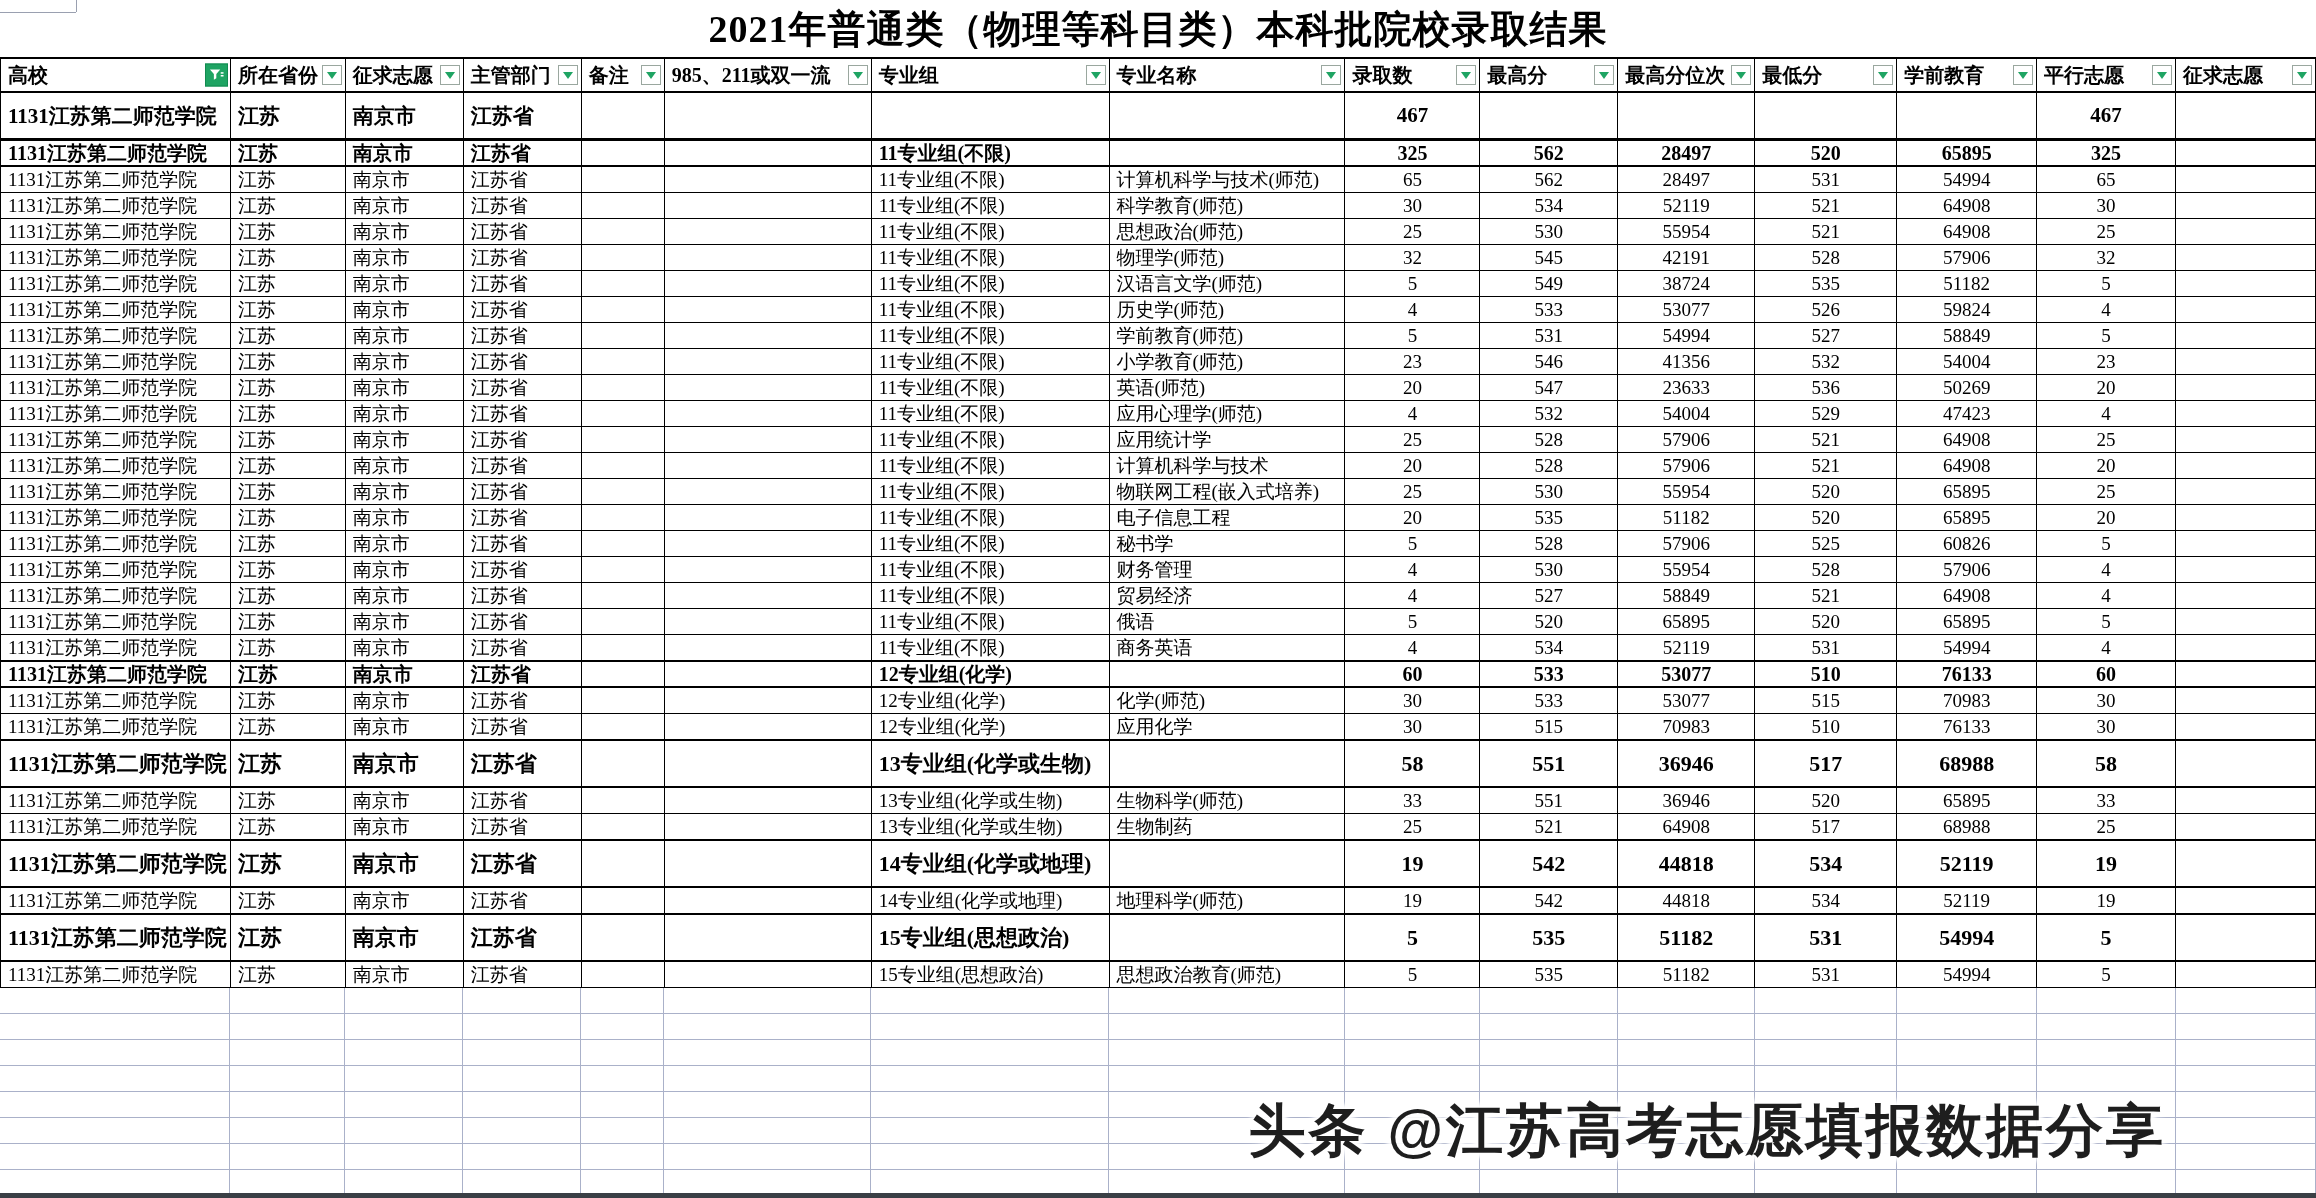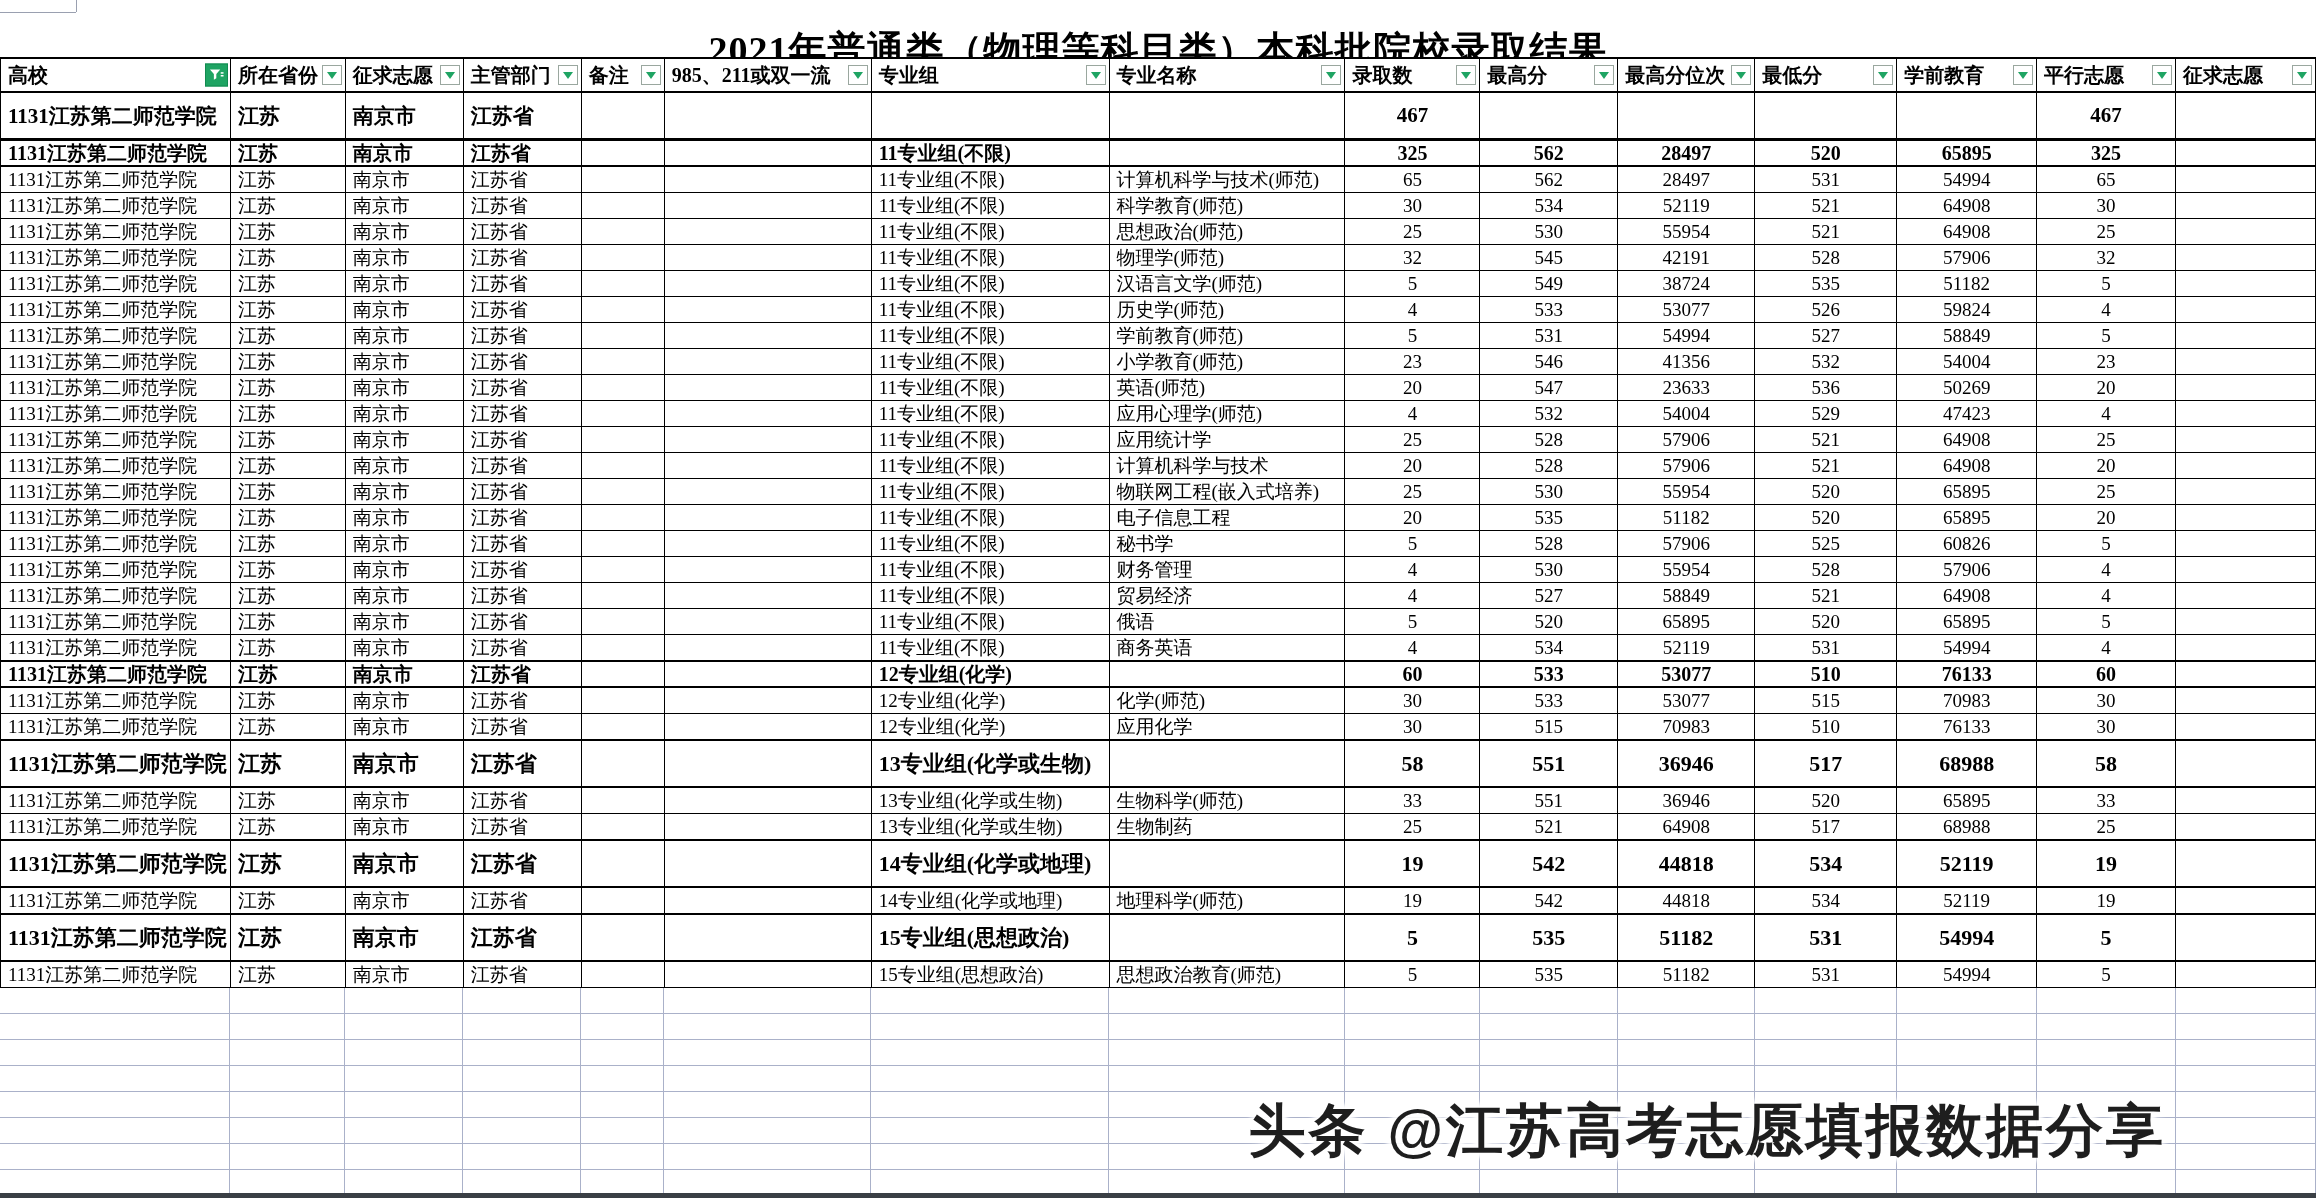--- a/index.html
+++ b/index.html
@@ -6,21 +6,21 @@
   body{
     width:2316px;height:1198px;position:relative;overflow:hidden;
     background:#ffffff;
     font-family:"Liberation Serif","DejaVu Serif",serif;
     color:#000;
   }
   
   .title-band{position:absolute;top:0;left:0;width:2316px;height:57px;}
   .sheet-title{
     position:absolute;top:4px;left:0;width:100%;text-align:center;
-    font-size:38px;font-weight:bold;letter-spacing:1px;white-space:nowrap;margin-top:21px;
+    font-size:38px;font-weight:bold;letter-spacing:1px;white-space:nowrap;
   }
   .corner-line-h{position:absolute;top:12px;left:0;width:76px;height:1px;background:#9aa0b0;}
   .corner-line-v{position:absolute;top:0;left:76px;width:1px;height:12px;background:#9aa0b0;}
 
   
   .table{
     position:absolute;top:57px;left:0;width:2316px;
     border-top:2px solid #000;border-left:1px solid #000;
     box-sizing:border-box;background:#fff;
   }

